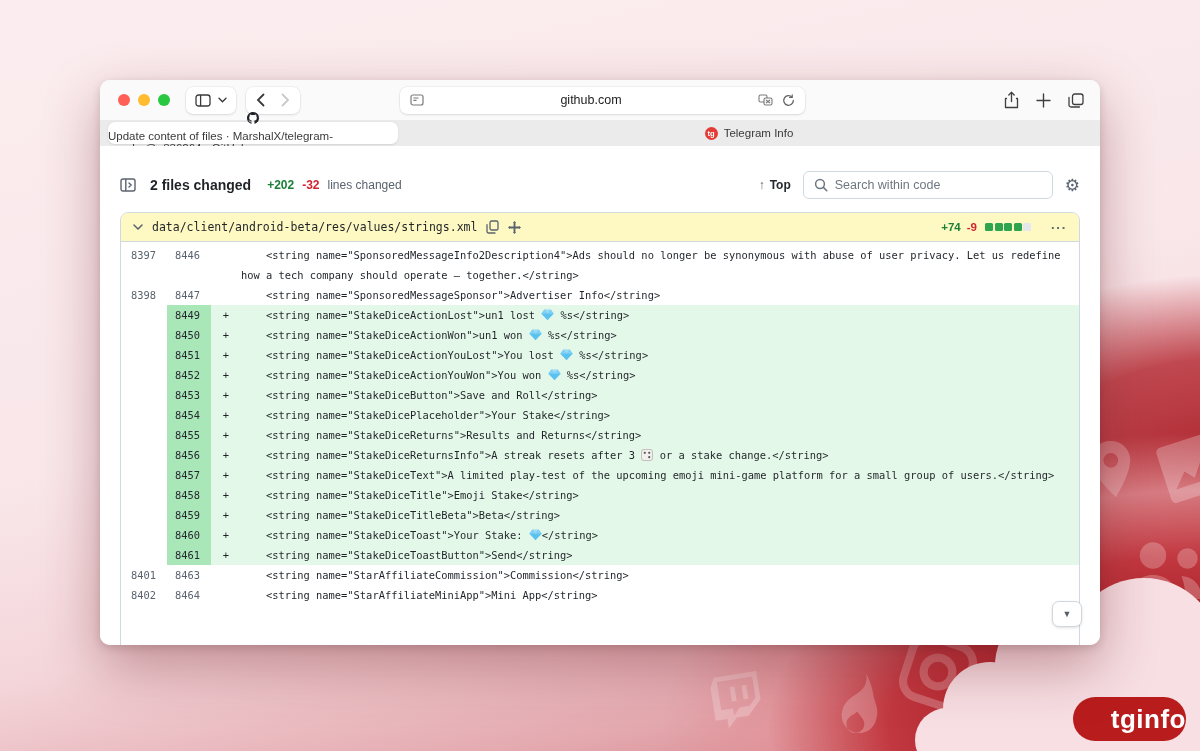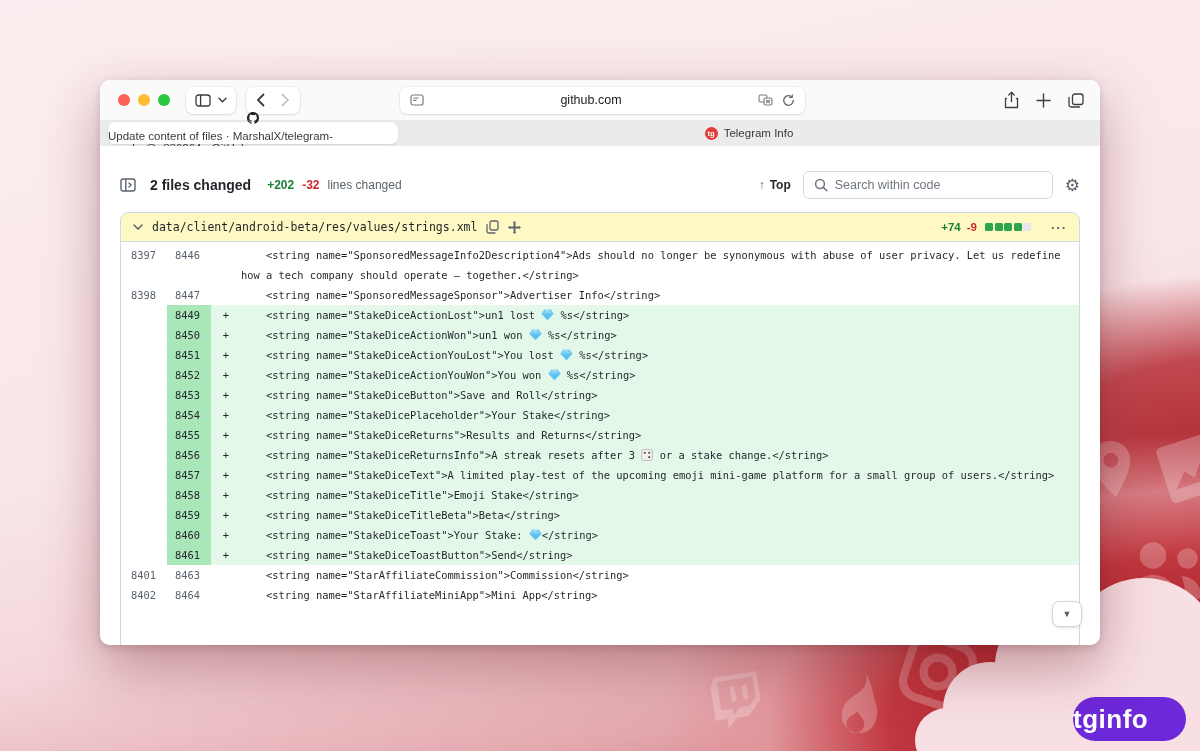--- a/index.html
+++ b/index.html
@@ -12,21 +12,21 @@
       radial-gradient(38% 34% at 103% 63%, #ad242c 0%, #c04850 45%, rgba(250,235,237,0) 78%),
       linear-gradient(168deg, #fbedef 0%, #f9e7ea 48%, #f4d6da 68%, #e3a8ae 86%, #cf747b 100%);
   }
   
   .ghost { position:absolute; opacity:.24; }
   .ghost svg { display:block; }
   .cloud-circle { position:absolute; border-radius:50%; background:#f7dfe3; }
   .cloud-rect { position:absolute; background:#f7dfe3; }
   .tginfo-pill {
     position:absolute; left:1073px; top:697px; width:113px; height:44px;
-    background:#6d28d9; border-radius:22px; display:flex; align-items:center; justify-content:flex-start;
+    background:#b91c1c; border-radius:22px; display:flex; align-items:center; justify-content:flex-end;
     color:#fff; font-size:26px; font-weight:bold; letter-spacing:.5px;
   }
   
   .window {
     position:absolute; left:100px; top:80px; width:1000px; height:565px;
     background:#fff; border-radius:10px; overflow:hidden;
     box-shadow:0 22px 55px rgba(110,25,35,.38), 0 3px 10px rgba(0,0,0,.15);
   }
   .chrome { height:40px; background:#fbfafa; position:relative; display:flex; align-items:center; }
   .lights { display:flex; gap:8px; margin-left:18px; }

